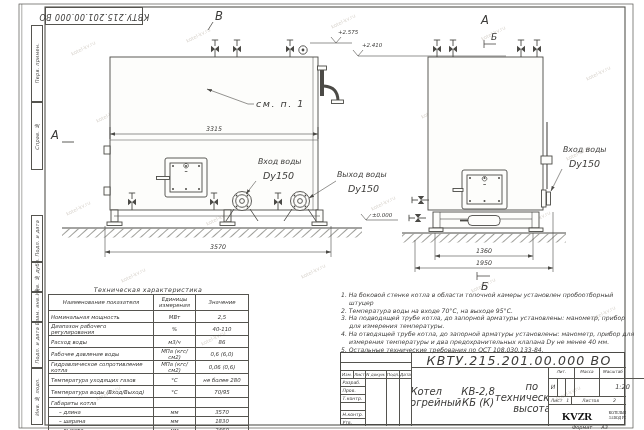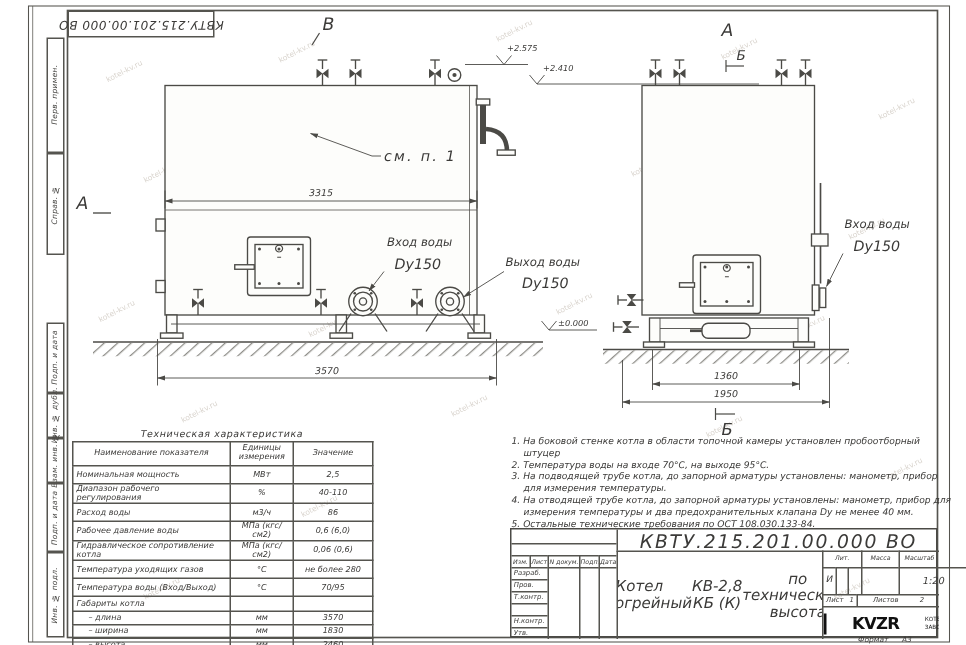--- a/index.html
+++ b/index.html
@@ -41,21 +41,21 @@
       border:1px solid #4b4a46;box-sizing:border-box;font-style:italic;color:#3b3a38;}
   .tb .cell{position:absolute;box-sizing:border-box;border-left:0.6px solid #55544f;
             border-top:0.6px solid #55544f;overflow:hidden;}
   .tb .noL{border-left:none;} .tb .noT{border-top:none;}
   .tb .lbl{font-size:4.6px;padding-left:1.5px;line-height:7.5px;}
   .tb .hd{font-size:4.2px;text-align:center;line-height:8px;}
   .docnum{font-size:12.5px;letter-spacing:1.2px;display:flex;align-items:center;
           justify-content:center;white-space:nowrap;}
   .pname{display:flex;flex-direction:row;align-items:center;justify-content:center;
          font-size:10px;line-height:11px;text-align:center;}
-  .logo{display:flex;align-items:center;gap:17px;font-style:normal;}
+  .logo{display:flex;align-items:center;justify-content:center;gap:17px;font-style:normal;font-family:Liberation Serif, serif;}
   .logo .emb{width:13px;height:12px;background:repeating-linear-gradient(115deg,#111 0 2px,#fff 2px 3.5px);
              border:1px solid #111;}
   .logo .kv{font-size:11px;font-weight:800;letter-spacing:-0.5px;color:#111;}
   .logo .sub{font-size:3.8px;line-height:4.5px;color:#222;}
   .fmt{position:absolute;left:572px;top:424px;font-size:5px;font-style:italic;
        display:flex;gap:9px;}
   svg text{font-family:"DejaVu Sans",sans-serif;}
 </style>
 </head>
 <body>

